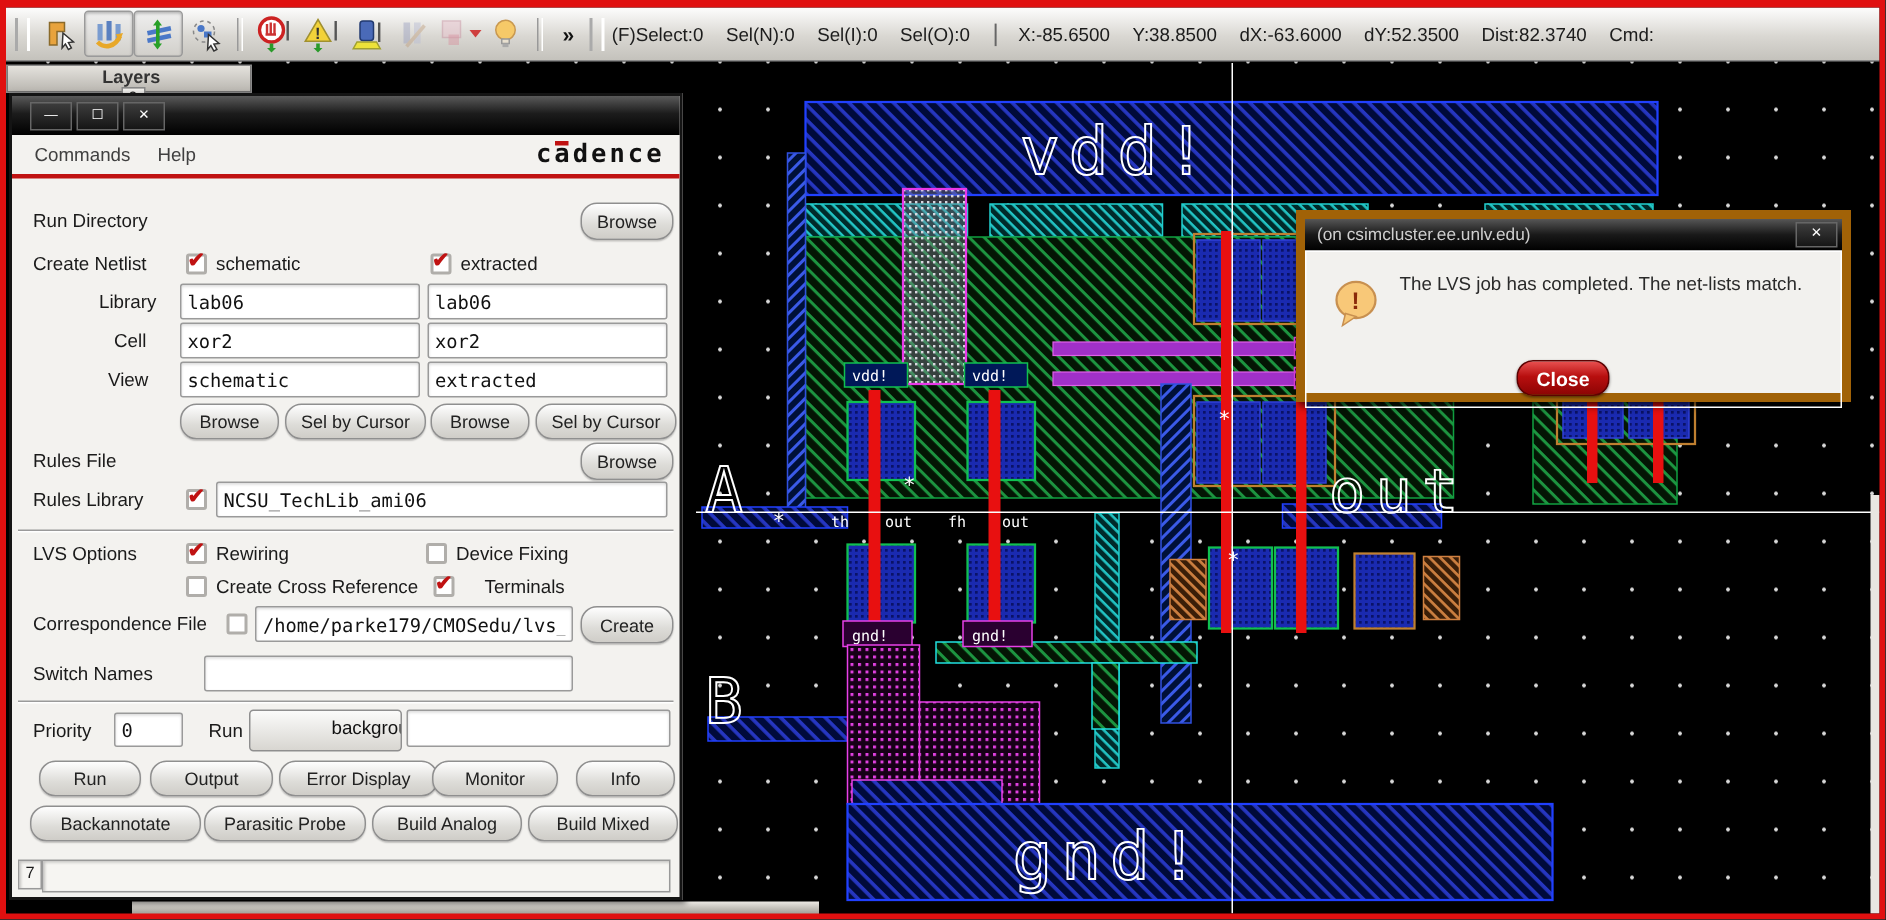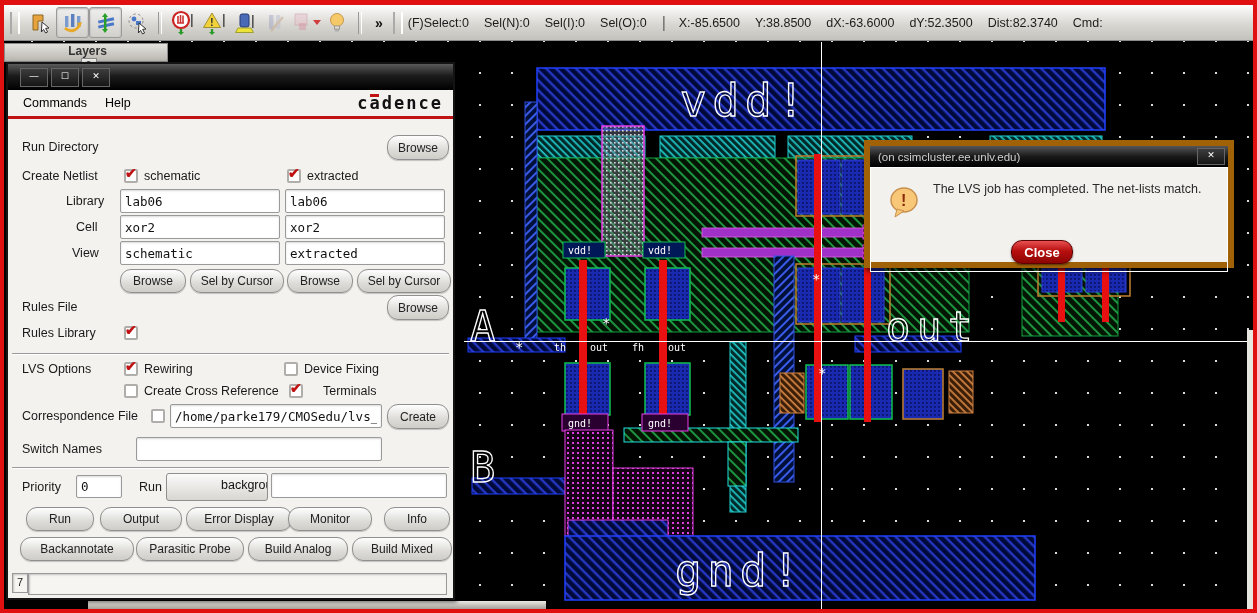--- a/index.html
+++ b/index.html
@@ -45,21 +45,21 @@
     border:2px solid #141414;box-sizing:border-box;background:#f3f2ef;box-shadow:2px 2px 4px rgba(0,0,0,.6);}
   #lvs .titlebar{height:26px;background:linear-gradient(#5a5a5a,#1c1c1c 45%,#000);
     display:flex;align-items:center;padding:0 4px 0 9px;}
   #lvs .titlebar .tt{color:#e8e8e8;font-size:12.5px;flex:1;text-shadow:0 1px 2px #000;
     white-space:nowrap;overflow:hidden;-webkit-mask-image:linear-gradient(90deg,#000 55%,transparent 85%);
     mask-image:linear-gradient(90deg,#000 55%,transparent 85%);}
   .wbtn{width:26px;height:17px;margin-left:3px;background:linear-gradient(#3c3c3c,#161616);
     border:1px solid #666;color:#fff;font-size:9px;line-height:15px;text-align:center;}
   #lvs .menubar{height:26px;background:#f3f2ef;display:flex;align-items:center;padding:0 6px;
     border-bottom:3px solid #c01212;position:relative;}
-  .menu-item{font-size:12.5px;color:#000000;padding:4px 9px;}
+  .menu-item{font-size:12.5px;color:#404040;padding:4px 9px;}
   #cadence-logo{position:absolute;right:10px;top:3px;font-family:"DejaVu Sans Mono",monospace;
     font-weight:bold;font-size:17px;letter-spacing:2px;color:#111;}
   #cadence-logo::before{content:"";position:absolute;left:13px;top:1px;width:9px;height:3px;background:#c01212;}
   #lvs .body{position:relative;height:483px;font-size:12.5px;color:#1a1a1a;}
   .lbl{position:absolute;white-space:nowrap;}
   .inp{position:absolute;border:1px solid #9a9a9a;border-radius:2px;background:#fff;
     font-family:"DejaVu Sans Mono",monospace;font-size:12.5px;color:#111;padding:0 4px;box-sizing:border-box;
     box-shadow:inset 0 1px 2px rgba(0,0,0,.15);}
   .btn{position:absolute;border:1px solid #8f8f8f;border-radius:11px;
     background:linear-gradient(#fefefe,#dddcd8 60%,#cfcdc8);font-size:12px;color:#222;
@@ -379,20 +379,21 @@
       <span class="btn" style="left:112px;top:150px;width:64px;height:22px">Browse</span>
       <span class="btn" style="left:182px;top:150px;width:92px;height:22px">Sel by Cursor</span>
       <span class="btn" style="left:279px;top:150px;width:64px;height:22px">Browse</span>
       <span class="btn" style="left:349px;top:150px;width:92px;height:22px">Sel by Cursor</span>
 
       <span class="lbl" style="left:14px;top:181px">Rules File</span>
       <span class="btn" style="left:379px;top:176px;width:60px;height:23px">Browse</span>
 
       <span class="lbl" style="left:14px;top:207px">Rules Library</span>
       <span class="cb on" style="left:116px;top:207px"></span>
+      <input class="inp" style="left: 136px; top: 202px; width: 301px; height: 24px;" value="NCSU_TechLib_ami06">
 
       <span class="hsep" style="top:234px"></span>
 
       <span class="lbl" style="left:14px;top:243px">LVS Options</span>
       <span class="cb on" style="left:116px;top:243px"></span>
       <span class="lbl" style="left:136px;top:243px">Rewiring</span>
       <span class="cb" style="left:276px;top:243px"></span>
       <span class="lbl" style="left:296px;top:243px">Device Fixing</span>
       <span class="cb" style="left:116px;top:265px"></span>
       <span class="lbl" style="left:136px;top:265px">Create Cross Reference</span>

